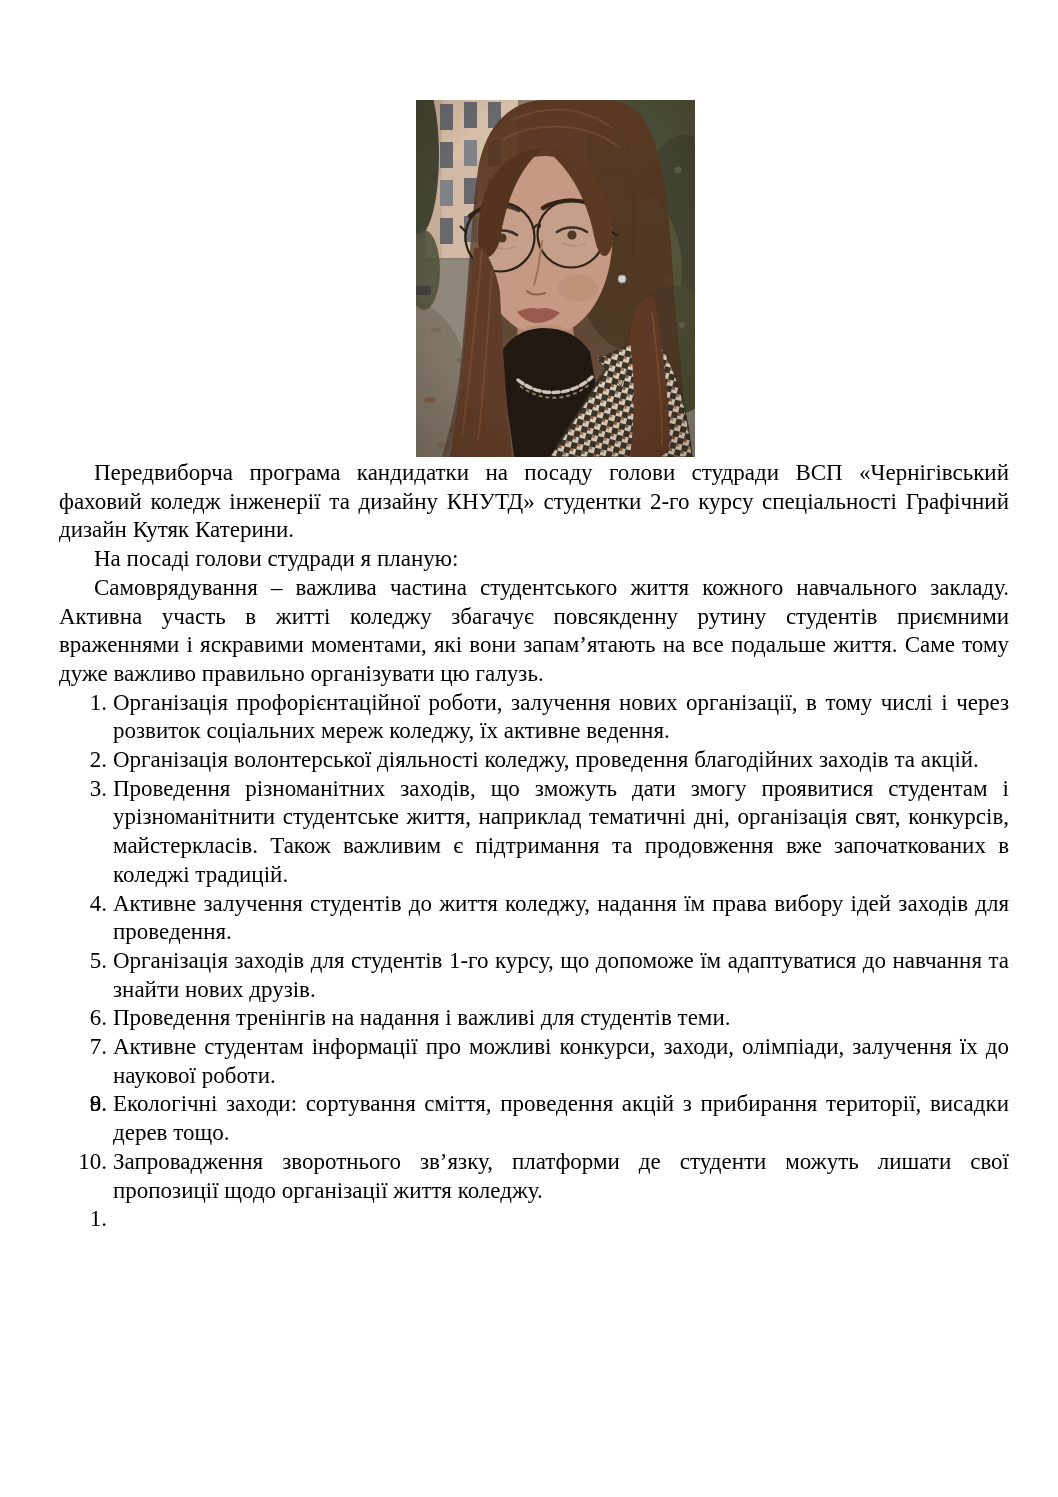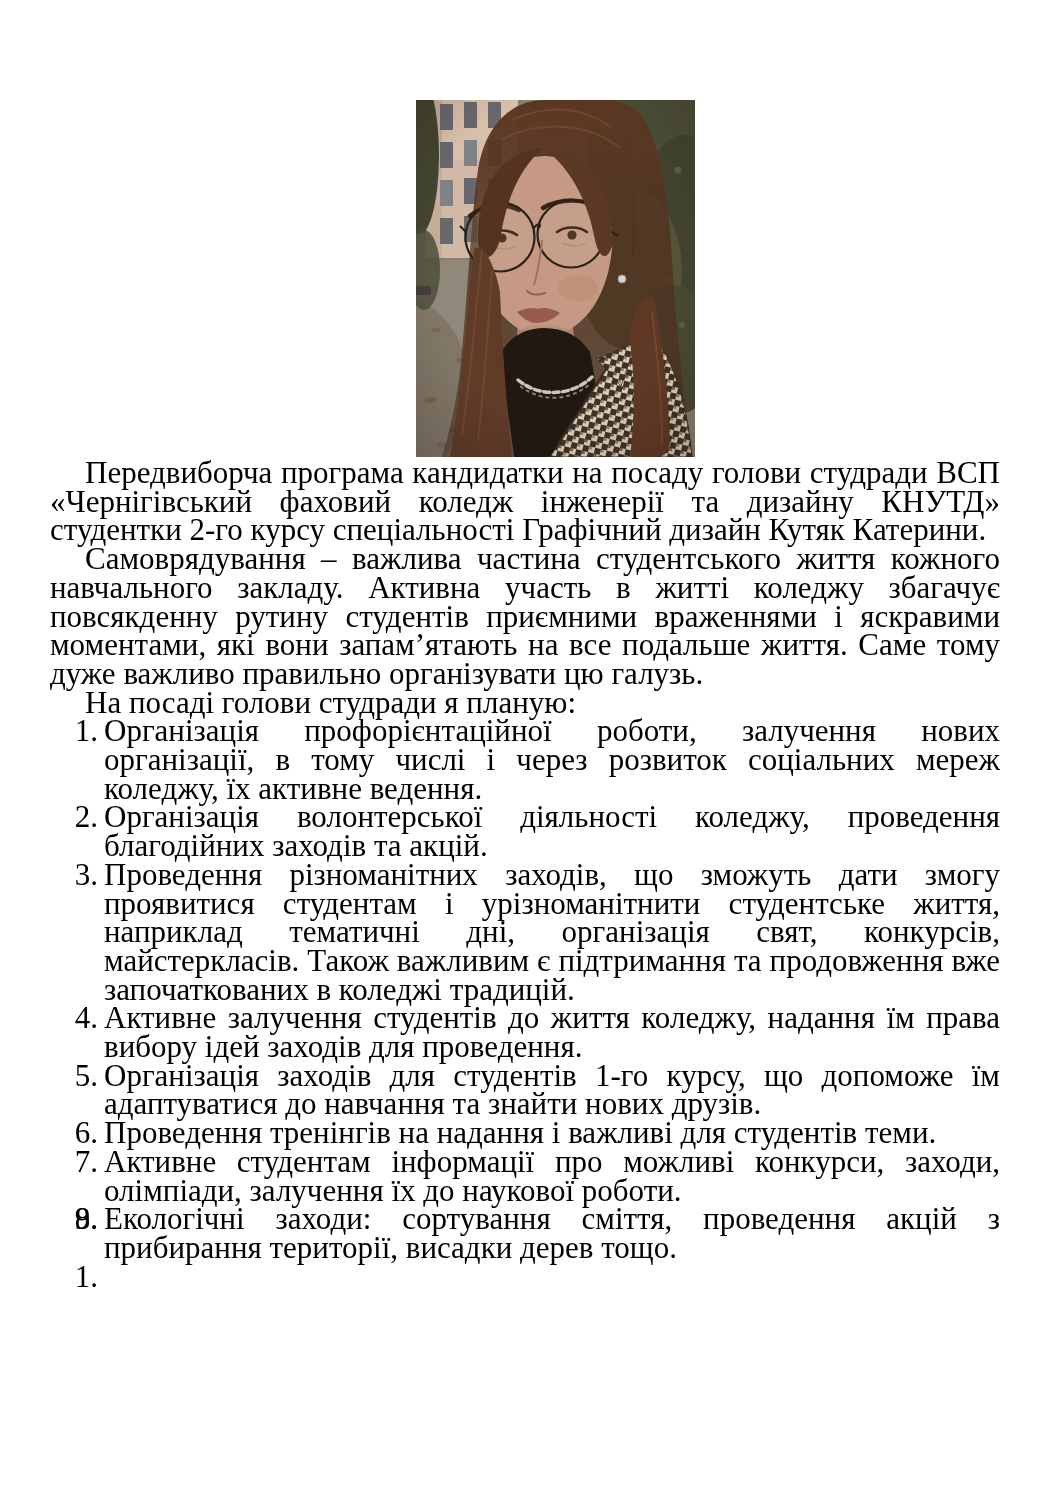--- a/index.html
+++ b/index.html
@@ -15,24 +15,24 @@
   .photo {
     position: absolute;
     left: 416px;
     top: 100px;
     width: 279px;
     height: 357px;
   }
   .photo svg { display: block; width: 100%; height: 100%; }
   .content {
     position: absolute;
-    left: 50px;
+    left: 59px;
     top: 459px;
     width: 950px;
-    font-size: 31px;
+    font-size: 23px;
     line-height: 28.7px;
     text-align: justify;
     text-justify: inter-word;
   }
   .content p { margin: 0; text-indent: 35px; }
   .nlist { margin: 0; }
   .li { position: relative; padding-left: 54px; }
   .li .num {
     position: absolute;
     left: 0; top: 0;
@@ -184,22 +184,22 @@
         </g>
       </g>
 
       <rect x="0" y="0" width="279" height="357" fill="#c08048" opacity="0.06"></rect>
       <rect x="0" y="0" width="279" height="357" fill="url(#vign)"></rect>
     </svg>
   </div>
 
   <div class="content">
     <p>Передвиборча програма кандидатки на посаду голови студради ВСП «Чернігівський фаховий коледж інженерії та дизайну КНУТД» студентки 2-го курсу спеціальності Графічний дизайн Кутяк Катерини.</p>
+    <p>На посаді голови студради я планую:</p>
     <p>Самоврядування – важлива частина студентського життя кожного навчального закладу. Активна участь в житті коледжу збагачує повсякденну рутину студентів приємними враженнями і яскравими моментами, які вони запам’ятають на все подальше життя. Саме тому дуже важливо правильно організувати цю галузь.</p>
-    <p>На посаді голови студради я планую:</p>
 
     <div class="nlist">
       <div class="li">
         <span class="num">1.</span>
         <span class="txt">Організація профорієнтаційної роботи, залучення нових організації, в тому числі і через розвиток соціальних мереж коледжу, їх активне ведення.</span>
       </div>
       <div class="li">
         <span class="num">2.</span>
         <span class="txt">Організація волонтерської діяльності коледжу, проведення благодійних заходів та акцій.</span>
       </div>
@@ -224,18 +224,22 @@
         <span class="txt">Активне студентам інформації про можливі конкурси, заходи, олімпіади, залучення їх до наукової роботи.</span>
       </div>
       <div class="li">
         <span class="num">8.</span>
       </div>
       <div class="li">
         <span class="num">9.</span>
         <span class="txt">Екологічні заходи: сортування сміття, проведення акцій з прибирання території, висадки дерев тощо.</span>
       </div>
       <div class="li">
+        <span class="num">10.</span>
+        <span class="txt">Запровадження зворотнього зв’язку, платформи де студенти можуть лишати свої пропозиції щодо організації життя коледжу.</span>
+      </div>
+      <div class="li">
         <span class="num">1.</span>
       </div>
     </div>
   </div>
 
 </div>
 
 </body></html>

